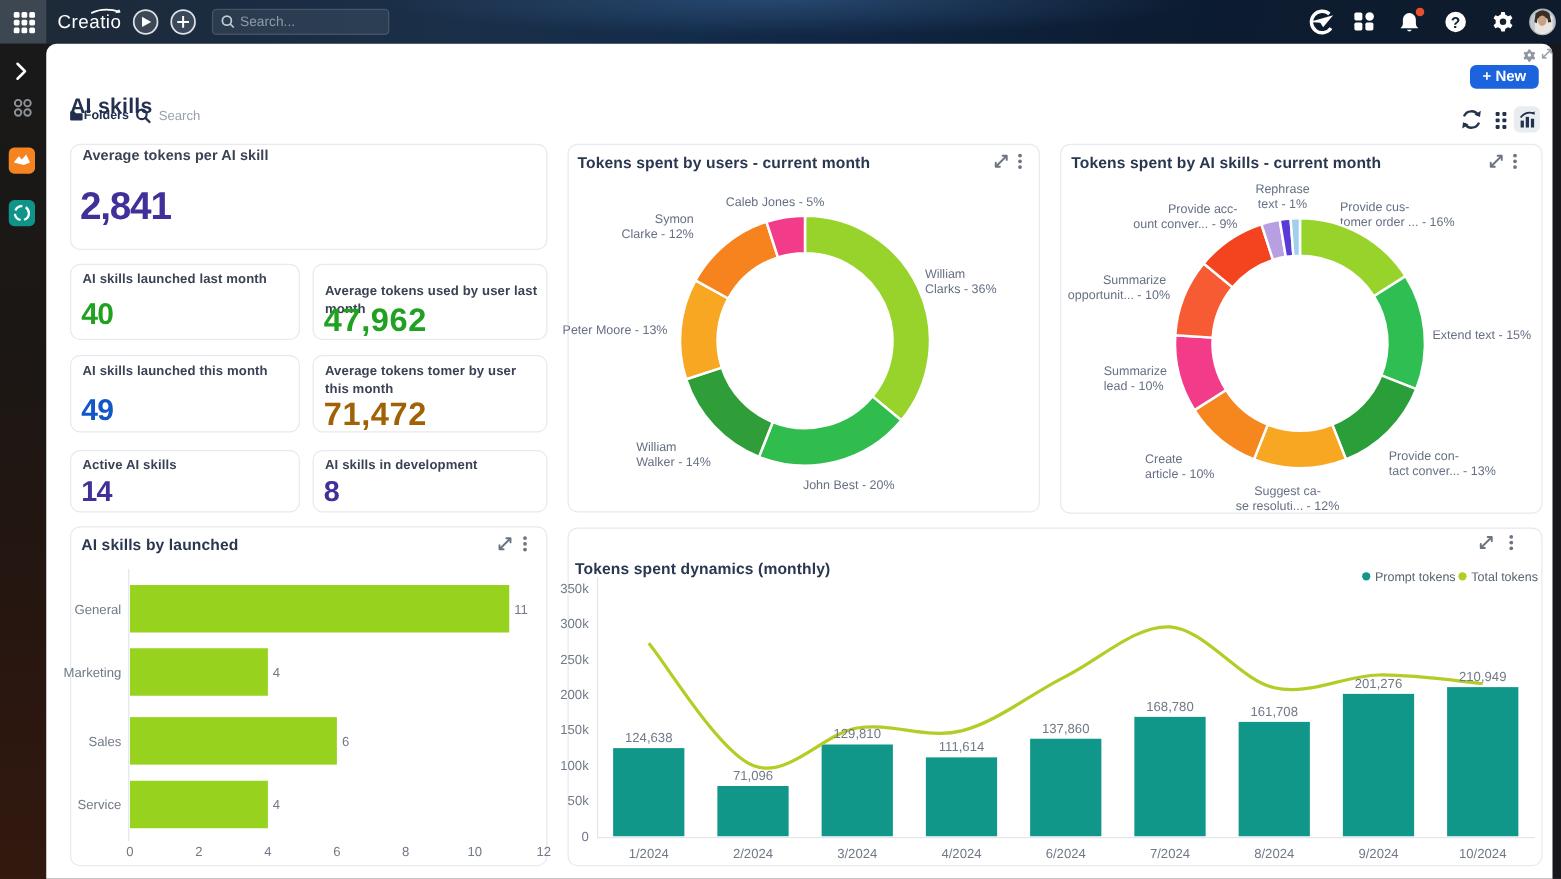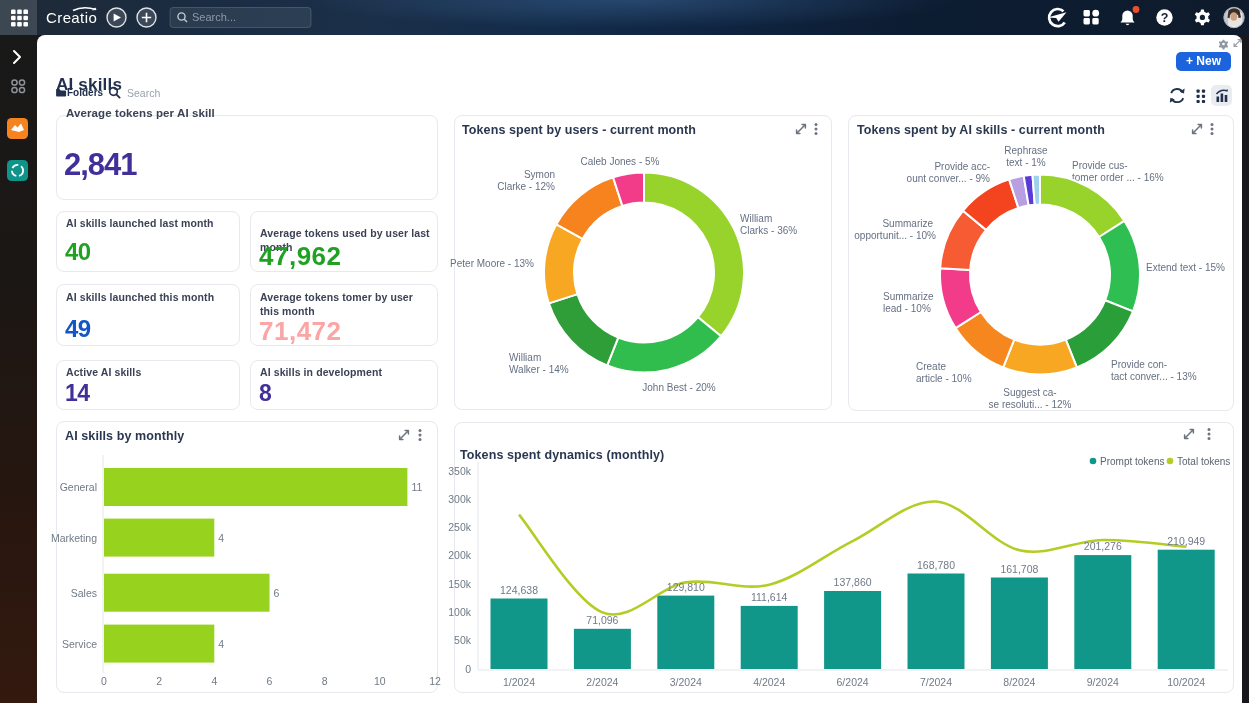--- a/index.html
+++ b/index.html
@@ -109,38 +109,38 @@
 <div class="card" style="left:454px; top:115px; width:378px; height:295px;"></div>
 <div class="card" style="left:848px; top:115px; width:386px; height:296px;"></div>
 <div class="card" style="left:454px; top:422px; width:780px; height:271px;"></div>
 
 <div class="abs" style="left:56px; top:50px; color:#22304e; font-size:17px; font-weight:bold; letter-spacing:.2px;margin-top:25px;">AI skills</div>
 <div class="abs" style="left:67px; top:87px; color:#22304e; font-size:10px; font-weight:bold;">Folders</div>
 <div class="abs" style="left:127px; top:86.5px; color:#98a1ad; font-size:10.5px;">Search</div>
 
 <div class="abs" style="left:1176px; top:52px; width:55px; height:19px; background:#1c64dd; border-radius:5px; color:#fff; font-size:12px; font-weight:bold; text-align:center; line-height:19px;">+ New</div>
 
-<div class="abs klabel" style="left:66px; top:106px; font-size:11.5px;">Average tokens per AI skill</div>
+<div class="abs klabel" style="left:66px; top:118px; font-size:11.5px;">Average tokens per AI skill</div>
 <div class="abs knum" style="left:64px; top:147px; font-size:31px; letter-spacing:-1px; color:#41309a;">2,841</div>
 <div class="abs klabel" style="left:66px; top:217px;">AI skills launched last month</div>
 <div class="abs knum" style="left:65px; top:238px; font-size:24px; letter-spacing:-0.5px; color:#21a121;">40</div>
 <div class="abs klabel" style="left:260px; top:227px; width:174px;">Average tokens used by user last month</div>
 <div class="abs knum" style="left:259px; top:241px; font-size:26px; color:#21a121;">47,962</div>
 <div class="abs klabel" style="left:66px; top:291px;">AI skills launched this month</div>
 <div class="abs knum" style="left:65px; top:315px; font-size:24px; letter-spacing:-0.5px; color:#1356c8;">49</div>
 <div class="abs klabel" style="left:260px; top:291px; width:174px;">Average tokens tomer by user this month</div>
-<div class="abs knum" style="left:259px; top:316px; font-size:26px; color:#fca5a5;">71,472</div>
+<div class="abs knum" style="left:259px; top:316px; font-size:26px; color:#a16207;">71,472</div>
 <div class="abs klabel" style="left:66px; top:366px;">Active AI skills</div>
 <div class="abs knum" style="left:65px; top:380px; font-size:23px; letter-spacing:-0.5px; color:#41309a;">14</div>
 <div class="abs klabel" style="left:260px; top:366px;">AI skills in development</div>
 <div class="abs knum" style="left:259px; top:380px; font-size:23px; letter-spacing:-0.5px; color:#41309a;">8</div>
 
 <div class="abs ctitle" style="left:462px; top:123px;">Tokens spent by users - current month</div>
 <div class="abs ctitle" style="left:857px; top:123px;">Tokens spent by AI skills - current month</div>
-<div class="abs ctitle" style="left:65px; top:429px;">AI skills by monthly</div>
+<div class="abs ctitle" style="left:65px; top:429px;">AI skills by launched</div>
 <div class="abs ctitle" style="left:460px; top:448px;">Tokens spent dynamics (monthly)</div>
 
 <svg class="abs" style="left:0;top:0; pointer-events:none;" width="1249" height="703">
 
   <g id="toolbar">
     <path d="M56 89 h3.4 l1.4 1.6 h4.4 a0.9 0.9 0 0 1 0.9 0.9 v4 a0.9 0.9 0 0 1 -0.9 0.9 h-8.2 a0.9 0.9 0 0 1 -0.9 -0.9 v-5.6 a0.9 0.9 0 0 1 0.9 -0.9 Z" fill="#22304e"></path>
     <circle cx="113.5" cy="91.5" r="3.8" fill="none" stroke="#22304e" stroke-width="1.7"></circle>
     <path d="M116.3 94.3 L119.6 97.6" stroke="#22304e" stroke-width="1.9" stroke-linecap="round"></path>
     <rect x="1211" y="85" width="21" height="21" rx="5" fill="#e9ecf1"></rect>
   </g>

